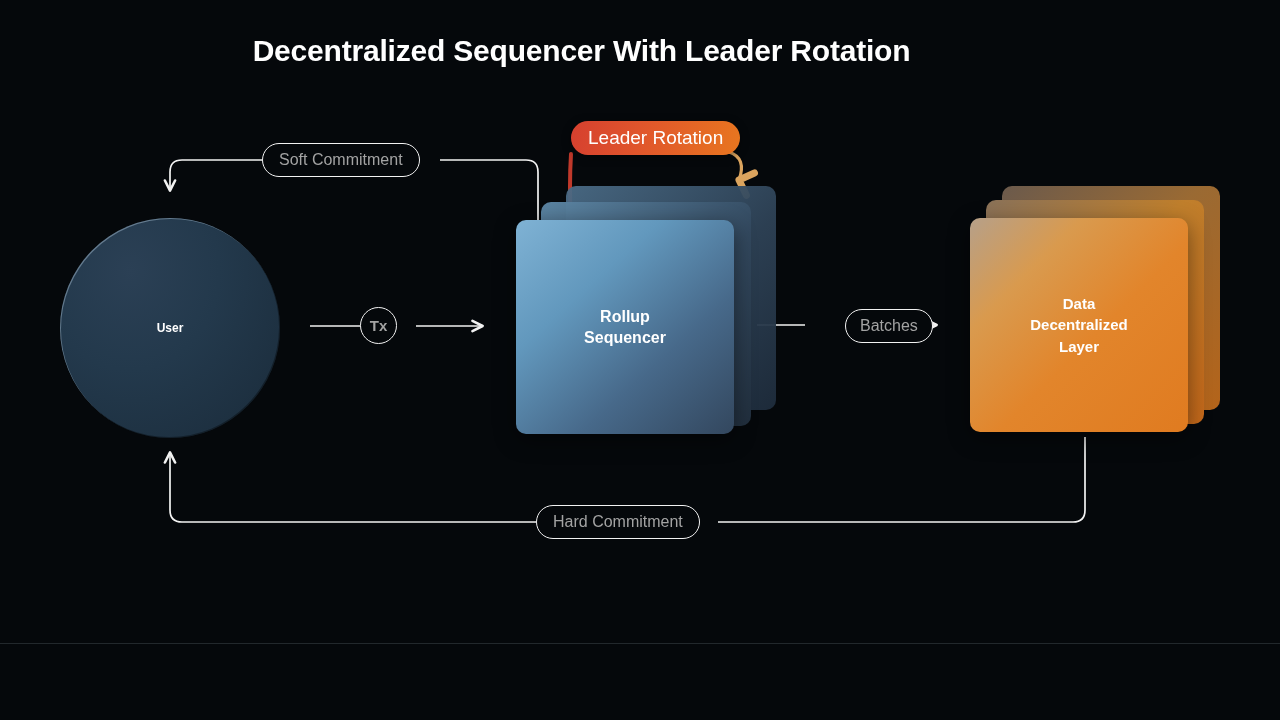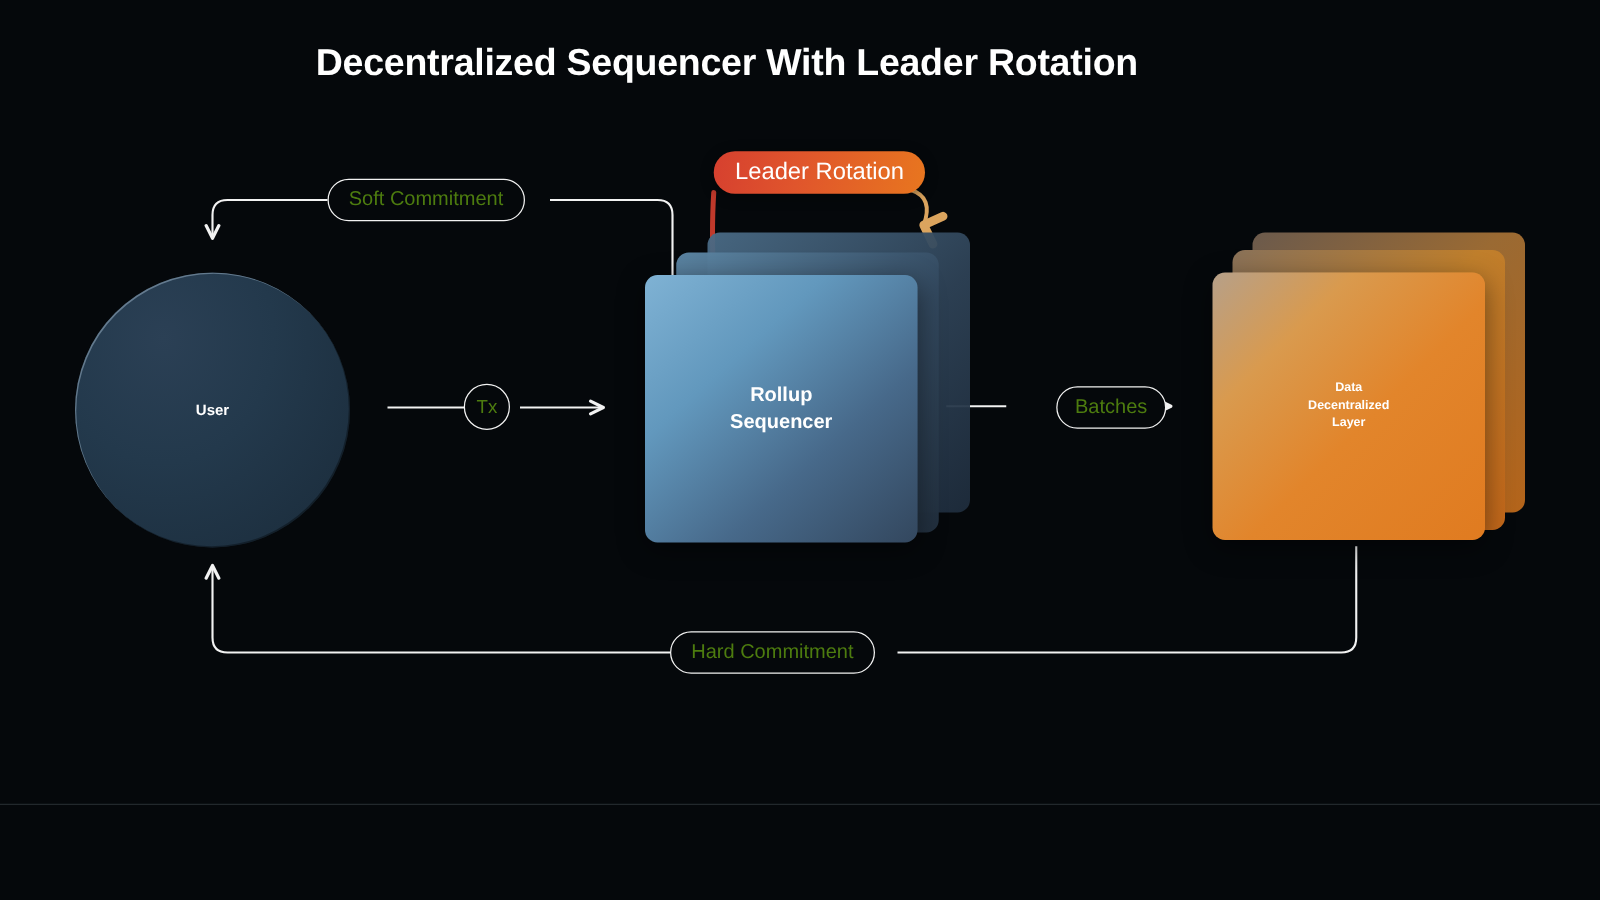--- a/index.html
+++ b/index.html
@@ -81,40 +81,40 @@
     left:16px; top:14px; width:218px; height:224px;
     background:linear-gradient(135deg,#8a7259 0%,#c07f2c 45%,#c4681a 100%);
   }
   .da-front {
     left:0px; top:32px; width:218px; height:214px;
     background:linear-gradient(135deg,#b6a089 0%,#d99a4e 26%,#e2852b 56%,#e07b20 100%);
     box-shadow:0 6px 22px rgba(0,0,0,0.45);
     display:flex; align-items:center; justify-content:center;
     text-align:center;
   }
-  .da-label { font-size:10px; font-weight:bold; line-height:1.42; color:#fff; }
+  .da-label { font-size:15px; font-weight:bold; line-height:1.42; color:#fff; }
 
   
   .pill {
     position:absolute;
     display:flex; align-items:center; justify-content:center;
     background:#05080b;
     border:1.6px solid #f2f2f2;
     border-radius:999px;
-    color:#4d7c0f;
+    color:#a3a3a3;
     font-size:16px;
     white-space:nowrap;
     z-index:20;
   }
   .pill-soft  { left:262px; top:143px; height:34px; padding:0 16px; }
   .pill-hard  { left:536px; top:505px; height:34px; padding:12px 16px; }
   .pill-batches { left:845px; top:309px; height:32px; padding:16px 14px; }
   .pill-tx {
-    left:371px; top:307px; width:37px; height:37px;
-    padding:0; border-radius:50%; font-size:15px;
+    left:360px; top:307px; width:37px; height:37px;
+    padding:0; border-radius:50%; font-size:15px;font-weight:bold;
   }
 
   
   .badge-leader {
     position:absolute;
     left:571px; top:121px; height:34px; padding:0 17px;
     display:flex; align-items:center; justify-content:center;
     border-radius:999px;
     background:linear-gradient(100deg,#d6402f 0%,#e0552c 40%,#e8761f 100%);
     color:#ffffff;

